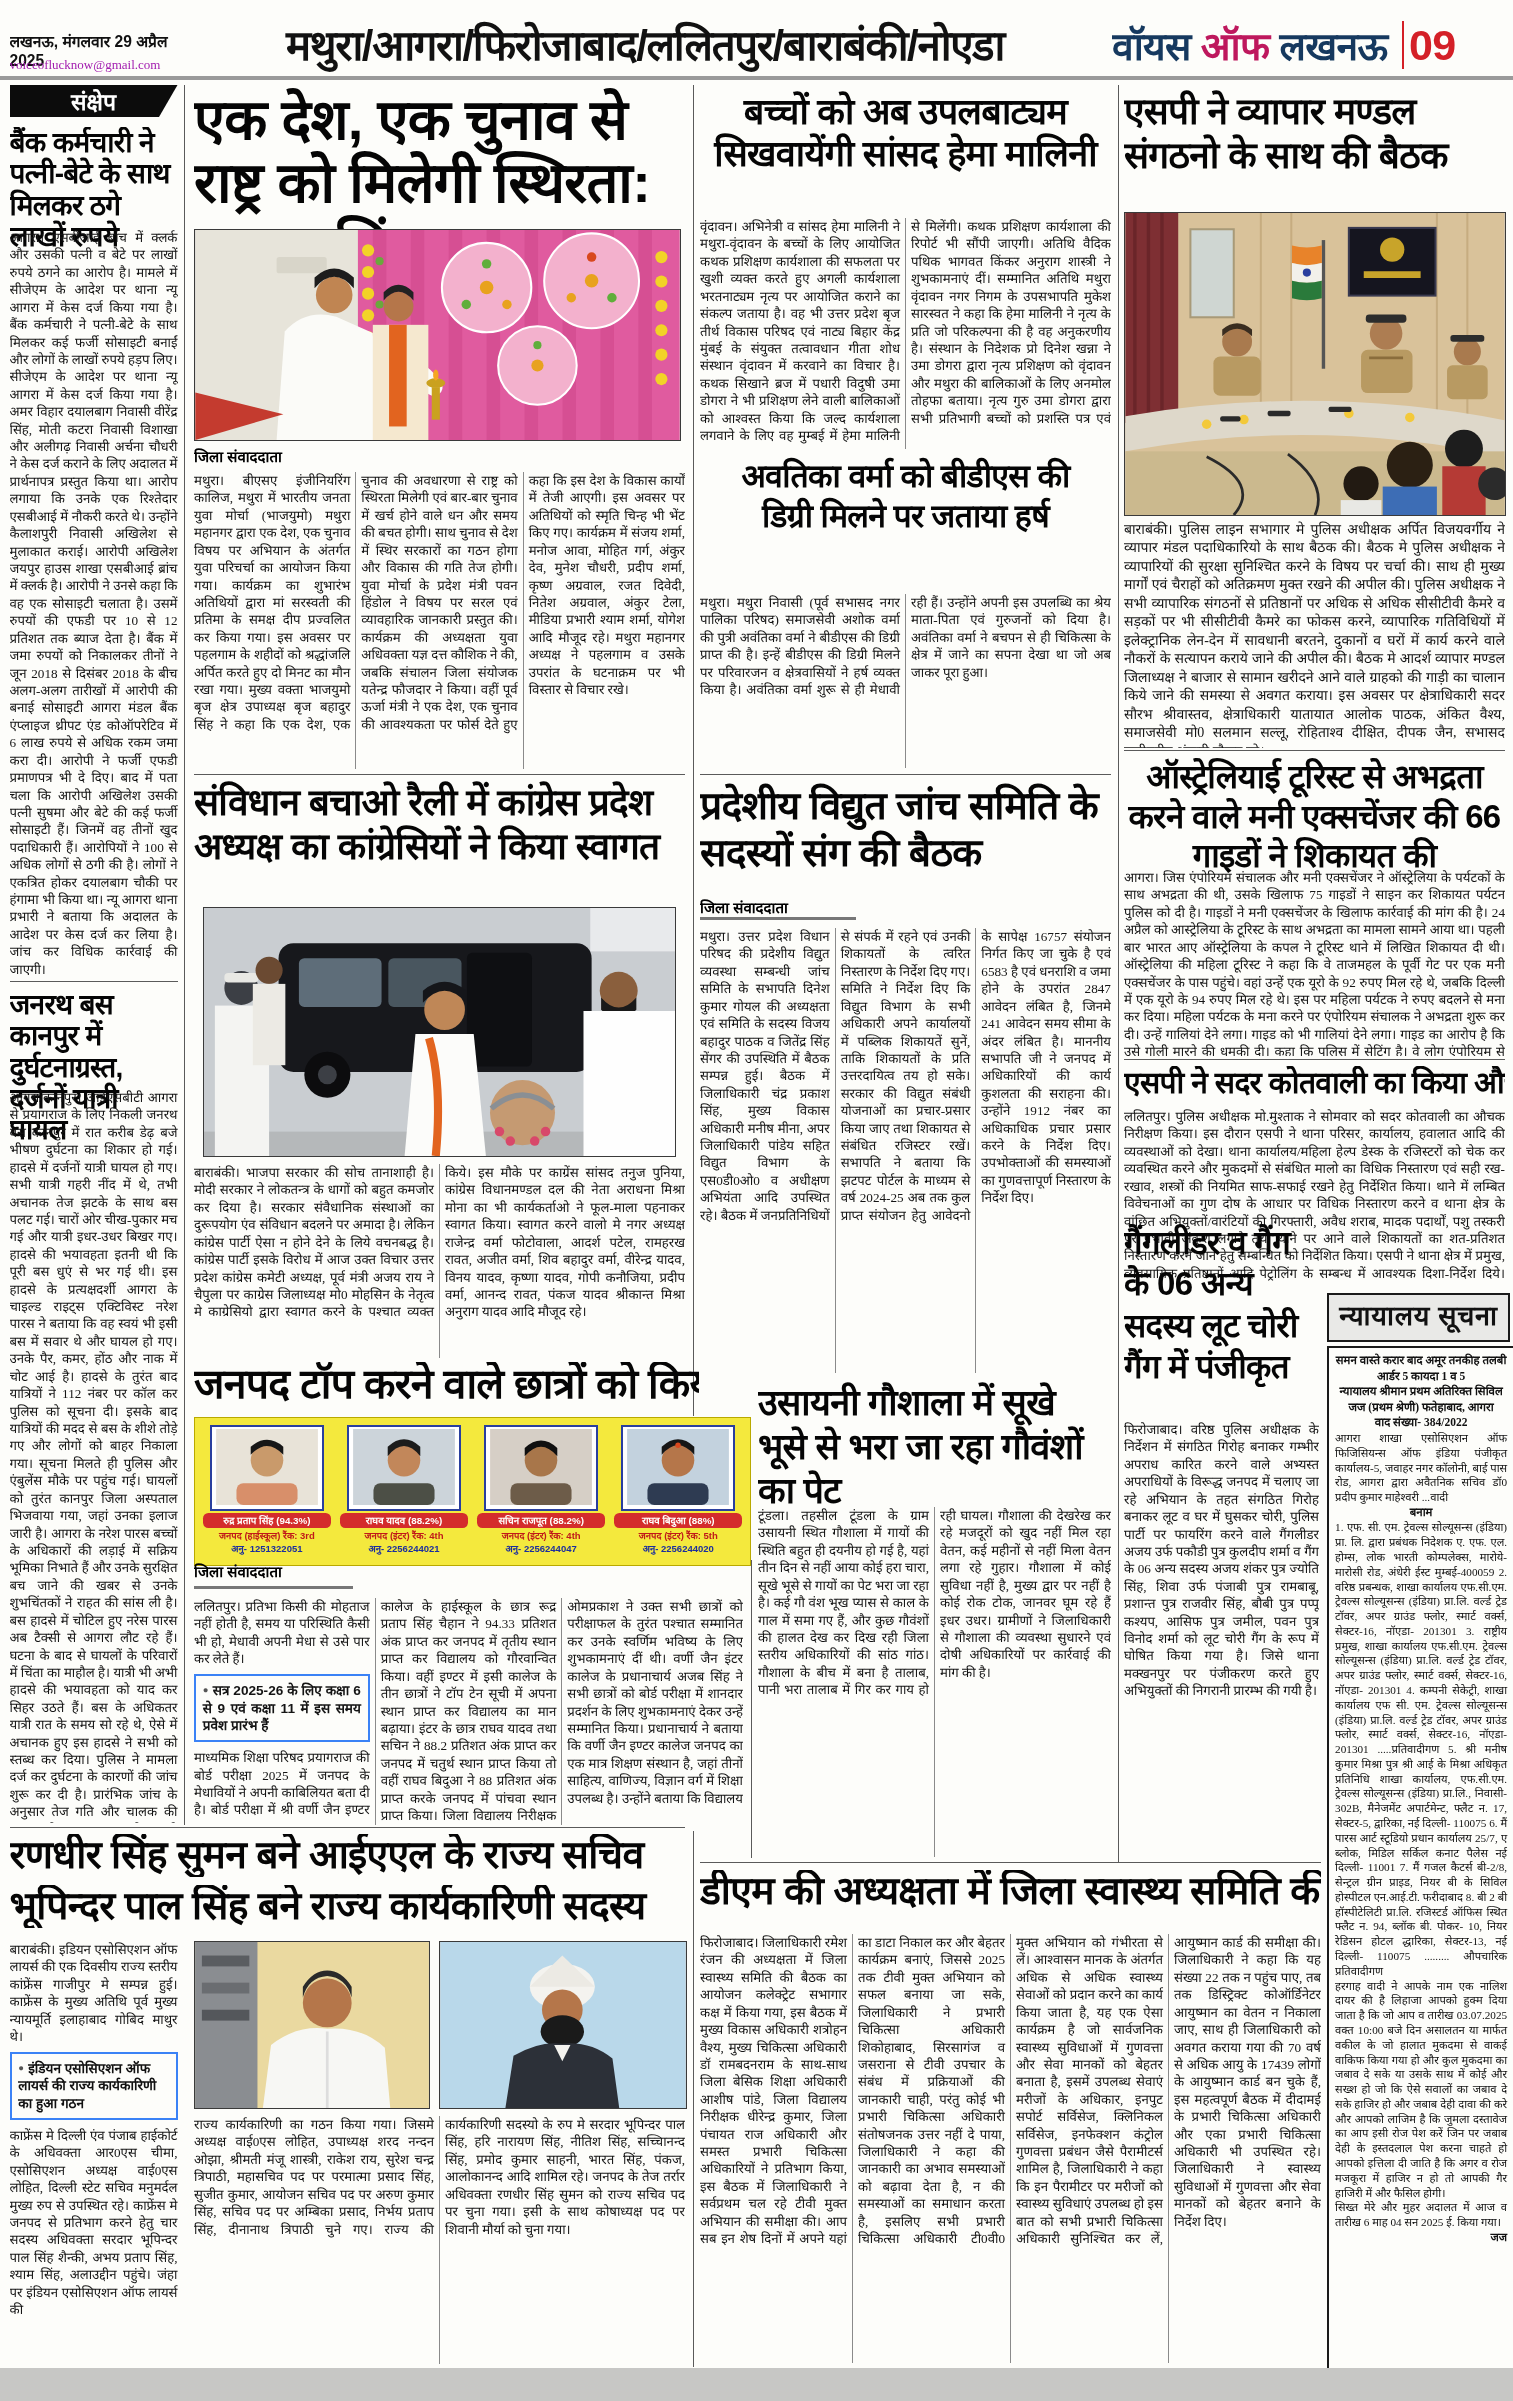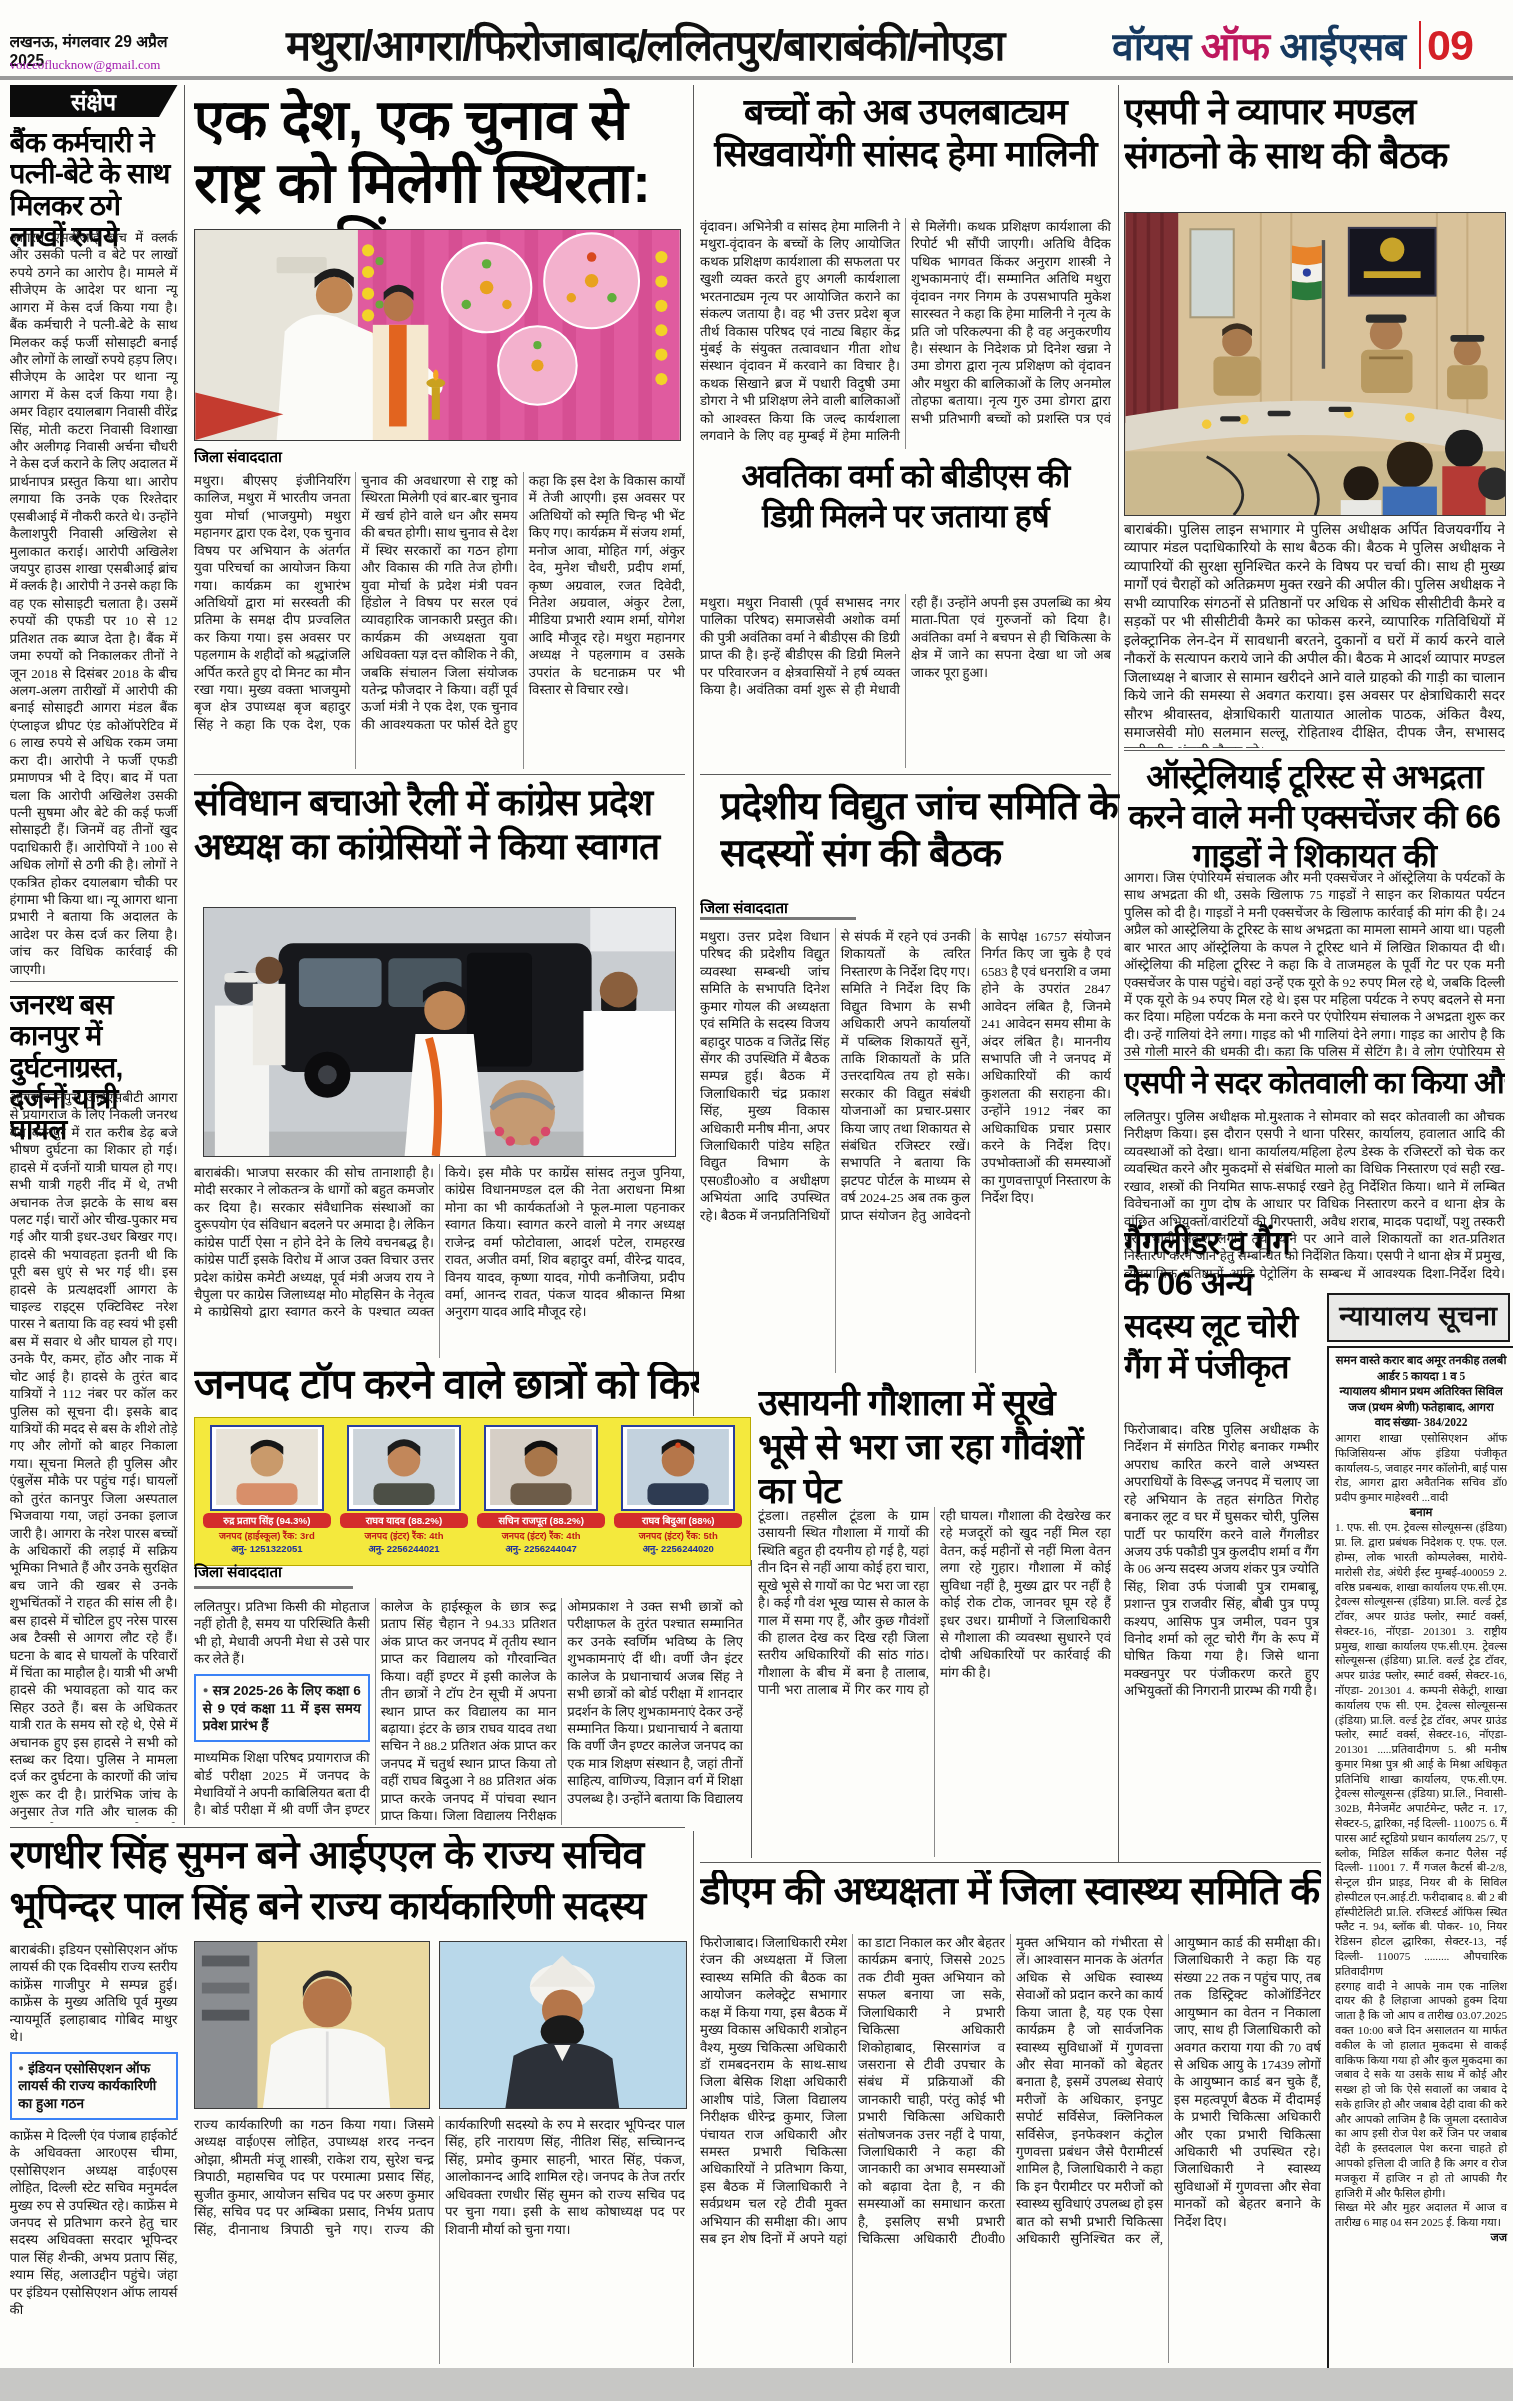--- a/index.html
+++ b/index.html
@@ -40,21 +40,21 @@
 <body>
 
 <div id="page">
 
   <div class="abs" style="left:9.5px;top:30px;width:176px;font-family:'Liberation Sans',sans-serif;font-weight:700;font-size:15.6px;">लखनऊ, मंगलवार 29 अप्रैल 2025</div>
   <div class="abs" style="left:9.5px;top:57px;width:190px;font-size:13px;color:#a21caf;">voiceoflucknow@gmail.com</div>
   <div class="abs" id="hdr-regions" style="left:194px;top:15px;width:902px;text-align:center;">मथुरा/आगरा/फिरोजाबाद/ललितपुर/बाराबंकी/नोएडा</div>
   <div class="abs" id="masthead" style="left:1112px;top:17.6px;width:393px;">
     <span style="color:#16395f">वॉयस</span>
     <span style="color:#be185d">ऑफ</span>
-    <span style="color:#16395f">आईएसब</span>
+    <span style="color:#16395f">लखनऊ</span>
     <span style="color:#d42027;border-left:2.7px solid #d42027;padding-left:5.4px;margin-left:4.1px;font-size:43px;">09</span>
   </div>
   <div class="abs" style="left:0;top:76px;width:1514px;height:4.1px;background:#9a9a9a;"></div>
 
   <div class="vrule" style="left:184px;top:85px;height:1740px;"></div>
   <div class="vrule" style="left:693px;top:85px;height:1331px;"></div>
   <div class="vrule" style="left:693px;top:1831px;height:536px;"></div>
   <div class="vrule" style="left:751px;top:1560px;height:298px;"></div>
   <div class="vrule" style="left:1118px;top:85px;height:1777px;"></div>
 
@@ -268,21 +268,21 @@
   </div>
   <div class="abs body-text cols2" style="left:194px;top:2116px;width:491px;height:248px;">राज्य कार्यकारिणी का गठन किया गया। जिसमे अध्यक्ष वाई0एस लोहित, उपाध्यक्ष शरद नन्दन ओझा, श्रीमती मंजू शास्त्री, राकेश राय, सुरेश चन्द्र त्रिपाठी, महासचिव पद पर परमात्मा प्रसाद सिंह, सुजीत कुमार, आयोजन सचिव पद पर अरुण कुमार सिंह, सचिव पद पर अम्बिका प्रसाद, निर्भय प्रताप सिंह, दीनानाथ त्रिपाठी चुने गए। राज्य की कार्यकारिणी सदस्यो के रुप मे सरदार भूपिन्दर पाल सिंह, हरि नारायण सिंह, नीतिश सिंह, सच्चिानन्द सिंह, प्रमोद कुमार साहनी, भारत सिंह, पंकज, आलोकानन्द आदि शामिल रहे। जनपद के तेज तर्रार अधिवक्ता रणधीर सिंह सुमन को राज्य सचिव पद पर चुना गया। इसी के साथ कोषाध्यक्ष पद पर शिवानी मौर्या को चुना गया।</div>
 
   <div class="abs hl" style="left:700px;top:91px;width:411px;font-size:36px;line-height:1.18;text-align:center;">बच्चों को अब उपलबाट्यम सिखवायेंगी सांसद हेमा मालिनी</div>
   <div class="abs body-text cols2" style="left:700px;top:218px;width:411px;height:231px;">वृंदावन। अभिनेत्री व सांसद हेमा मालिनी ने मथुरा-वृंदावन के बच्चों के लिए आयोजित कथक प्रशिक्षण कार्यशाला की सफलता पर खुशी व्यक्त करते हुए अगली कार्यशाला भरतनाट्यम नृत्य पर आयोजित कराने का संकल्प जताया है। वह भी उत्तर प्रदेश बृज तीर्थ विकास परिषद एवं नाट्य बिहार केंद्र मुंबई के संयुक्त तत्वावधान गीता शोध संस्थान वृंदावन में करवाने का विचार है। कथक सिखाने ब्रज में पधारी विदुषी उमा डोगरा ने भी प्रशिक्षण लेने वाली बालिकाओं को आश्वस्त किया कि जल्द कार्यशाला लगवाने के लिए वह मुम्बई में हेमा मालिनी से मिलेंगी। कथक प्रशिक्षण कार्यशाला की रिपोर्ट भी सौंपी जाएगी। अतिथि वैदिक पथिक भागवत किंकर अनुराग शास्त्री ने शुभकामनाएं दीं। सम्मानित अतिथि मथुरा वृंदावन नगर निगम के उपसभापति मुकेश सारस्वत ने कहा कि हेमा मालिनी ने नृत्य के प्रति जो परिकल्पना की है वह अनुकरणीय है। संस्थान के निदेशक प्रो दिनेश खन्ना ने उमा डोगरा द्वारा नृत्य प्रशिक्षण को वृंदावन और मथुरा की बालिकाओं के लिए अनमोल तोहफा बताया। नृत्य गुरु उमा डोगरा द्वारा सभी प्रतिभागी बच्चों को प्रशस्ति पत्र एवं अतिथिगण द्वारा सुंदर पानी की बोतल वितरित की गई।</div>
 
   <div class="abs hl" style="left:734px;top:456px;width:343px;font-size:32px;line-height:1.25;text-align:center;">अवतिका वर्मा को बीडीएस की डिग्री मिलने पर जताया हर्ष</div>
   <div class="abs body-text cols2" style="left:700px;top:594px;width:411px;height:174px;">मथुरा। मथुरा निवासी (पूर्व सभासद नगर पालिका परिषद) समाजसेवी अशोक वर्मा की पुत्री अवंतिका वर्मा ने बीडीएस की डिग्री प्राप्त की है। इन्हें बीडीएस की डिग्री मिलने पर परिवारजन व क्षेत्रवासियों ने हर्ष व्यक्त किया है। अवंतिका वर्मा शुरू से ही मेधावी रही हैं। उन्होंने अपनी इस उपलब्धि का श्रेय माता-पिता एवं गुरुजनों को दिया है। अवंतिका वर्मा ने बचपन से ही चिकित्सा के क्षेत्र में जाने का सपना देखा था जो अब जाकर पूरा हुआ।</div>
 
   <div class="hrule" style="left:700px;top:774px;width:411px;"></div>
-  <div class="abs hl" style="left:720px;top:783px;width:411px;font-size:39px;line-height:1.2;">प्रदेशीय विद्युत जांच समिति के सदस्यों संग की बैठक</div>
+  <div class="abs hl" style="left:700px;top:783px;width:411px;font-size:39px;line-height:1.2;">प्रदेशीय विद्युत जांच समिति के सदस्यों संग की बैठक</div>
   <div class="abs byline" style="left:700px;top:897px;width:203px;">जिला संवाददाता</div>
   <div class="abs" style="left:700px;top:917px;width:156px;height:2.7px;background:#777;"></div>
   <div class="abs body-text cols3" style="left:700px;top:928px;width:411px;height:445px;">मथुरा। उत्तर प्रदेश विधान परिषद की प्रदेशीय विद्युत व्यवस्था सम्बन्धी जांच समिति के सभापति दिनेश कुमार गोयल की अध्यक्षता एवं समिति के सदस्य विजय बहादुर पाठक व जितेंद्र सिंह सेंगर की उपस्थिति में बैठक सम्पन्न हुई। बैठक में जिलाधिकारी चंद्र प्रकाश सिंह, मुख्य विकास अधिकारी मनीष मीना, अपर जिलाधिकारी पांडेय सहित विद्युत विभाग के एस0डी0ओ0 व अधीक्षण अभियंता आदि उपस्थित रहे। बैठक में जनप्रतिनिधियों से संपर्क में रहने एवं उनकी शिकायतों के त्वरित निस्तारण के निर्देश दिए गए। समिति ने निर्देश दिए कि विद्युत विभाग के सभी अधिकारी अपने कार्यालयों में पब्लिक शिकायतें सुनें, ताकि शिकायतों के प्रति उत्तरदायित्व तय हो सके। सरकार की विद्युत संबंधी योजनाओं का प्रचार-प्रसार किया जाए तथा शिकायत से संबंधित रजिस्टर रखें। सभापति ने बताया कि झटपट पोर्टल के माध्यम से वर्ष 2024-25 अब तक कुल प्राप्त संयोजन हेतु आवेदनो के सापेक्ष 16757 संयोजन निर्गत किए जा चुके है एवं 6583 है एवं धनराशि व जमा होने के उपरांत 2847 आवेदन लंबित है, जिनमे 241 आवेदन समय सीमा के अंदर लंबित है। माननीय सभापति जी ने जनपद में अधिकारियों की कार्य कुशलता की सराहना की। उन्होंने 1912 नंबर का अधिकाधिक प्रचार प्रसार करने के निर्देश दिए। उपभोक्ताओं की समस्याओं का गुणवत्तापूर्ण निस्तारण के निर्देश दिए।</div>
 
   <div class="abs hl" style="left:758px;top:1381px;width:353px;font-size:36px;line-height:1.22;">उसायनी गौशाला में सूखे भूसे से भरा जा रहा गौवंशों का पेट</div>
   <div class="abs body-text cols2" style="left:758px;top:1507px;width:353px;height:350px;">टूंडला। तहसील टूंडला के ग्राम उसायनी स्थित गौशाला में गायों की स्थिति बहुत ही दयनीय हो गई है, यहां तीन दिन से नहीं आया कोई हरा चारा, सूखे भूसे से गायों का पेट भरा जा रहा है। कई गौ वंश भूख प्यास से काल के गाल में समा गए हैं, और कुछ गौवंशों की हालत देख कर दिख रही जिला स्तरीय अधिकारियों की सांठ गांठ। गौशाला के बीच में बना है तालाब, पानी भरा तालाब में गिर कर गाय हो रही घायल। गौशाला की देखरेख कर रहे मजदूरों को खुद नहीं मिल रहा वेतन, कई महीनों से नहीं मिला वेतन लगा रहे गुहार। गौशाला में कोई सुविधा नहीं है, मुख्य द्वार पर नहीं है कोई रोक टोक, जानवर घूम रहे हैं इधर उधर। ग्रामीणों ने जिलाधिकारी से गौशाला की व्यवस्था सुधारने एवं दोषी अधिकारियों पर कार्रवाई की मांग की है।</div>
 
   <div class="hrule" style="left:700px;top:1862px;width:621px;"></div>
   <div class="abs hl" style="left:700px;top:1870px;width:621px;font-size:39px;white-space:nowrap;">डीएम की अध्यक्षता में जिला स्वास्थ्य समिति की बैठक</div>
   <div class="abs body-text cols4" style="left:700px;top:1934px;width:621px;height:429px;">फिरोजाबाद। जिलाधिकारी रमेश रंजन की अध्यक्षता में जिला स्वास्थ्य समिति की बैठक का आयोजन कलेक्ट्रेट सभागार कक्ष में किया गया, इस बैठक में मुख्य विकास अधिकारी शत्रोहन वैश्य, मुख्य चिकित्सा अधिकारी डॉ रामबदनराम के साथ-साथ जिला बेसिक शिक्षा अधिकारी आशीष पांडे, जिला विद्यालय निरीक्षक धीरेन्द्र कुमार, जिला पंचायत राज अधिकारी और समस्त प्रभारी चिकित्सा अधिकारियों ने प्रतिभाग किया, इस बैठक में जिलाधिकारी ने सर्वप्रथम चल रहे टीवी मुक्त अभियान की समीक्षा की। आप सब इन शेष दिनों में अपने यहां का डाटा निकाल कर और बेहतर कार्यक्रम बनाएं, जिससे 2025 तक टीवी मुक्त अभियान को सफल बनाया जा सके, जिलाधिकारी ने प्रभारी चिकित्सा अधिकारी शिकोहाबाद, सिरसागंज व जसराना से टीवी उपचार के संबंध में प्रक्रियाओं की जानकारी चाही, परंतु कोई भी प्रभारी चिकित्सा अधिकारी संतोषजनक उत्तर नहीं दे पाया, जिलाधिकारी ने कहा की जानकारी का अभाव समस्याओं को बढ़ावा देता है, न की समस्याओं का समाधान करता है, इसलिए सभी प्रभारी चिकित्सा अधिकारी टी0वी0 मुक्त अभियान को गंभीरता से लें। आश्वासन मानक के अंतर्गत अधिक से अधिक स्वास्थ्य सेवाओं को प्रदान करने का कार्य किया जाता है, यह एक ऐसा कार्यक्रम है जो सार्वजनिक स्वास्थ्य सुविधाओं में गुणवत्ता और सेवा मानकों को बेहतर बनाता है, इसमें उपलब्ध सेवाएं मरीजों के अधिकार, इनपुट सपोर्ट सर्विसेज, क्लिनिकल सर्विसेज, इनफेक्शन कंट्रोल गुणवत्ता प्रबंधन जैसे पैरामीटर्स शामिल है, जिलाधिकारी ने कहा कि इन पैरामीटर पर मरीजों को स्वास्थ्य सुविधाएं उपलब्ध हो इस बात को सभी प्रभारी चिकित्सा अधिकारी सुनिश्चित कर लें, आयुष्मान कार्ड की समीक्षा की। जिलाधिकारी ने कहा कि यह संख्या 22 तक न पहुंच पाए, तब तक डिस्ट्रिक्ट कोऑर्डिनेटर आयुष्मान का वेतन न निकाला जाए, साथ ही जिलाधिकारी को अवगत कराया गया की 70 वर्ष से अधिक आयु के 17439 लोगों के आयुष्मान कार्ड बन चुके हैं, इस महत्वपूर्ण बैठक में दीदामई के प्रभारी चिकित्सा अधिकारी और एका प्रभारी चिकित्सा अधिकारी भी उपस्थित रहे। जिलाधिकारी ने स्वास्थ्य सुविधाओं में गुणवत्ता और सेवा मानकों को बेहतर बनाने के निर्देश दिए।</div>

